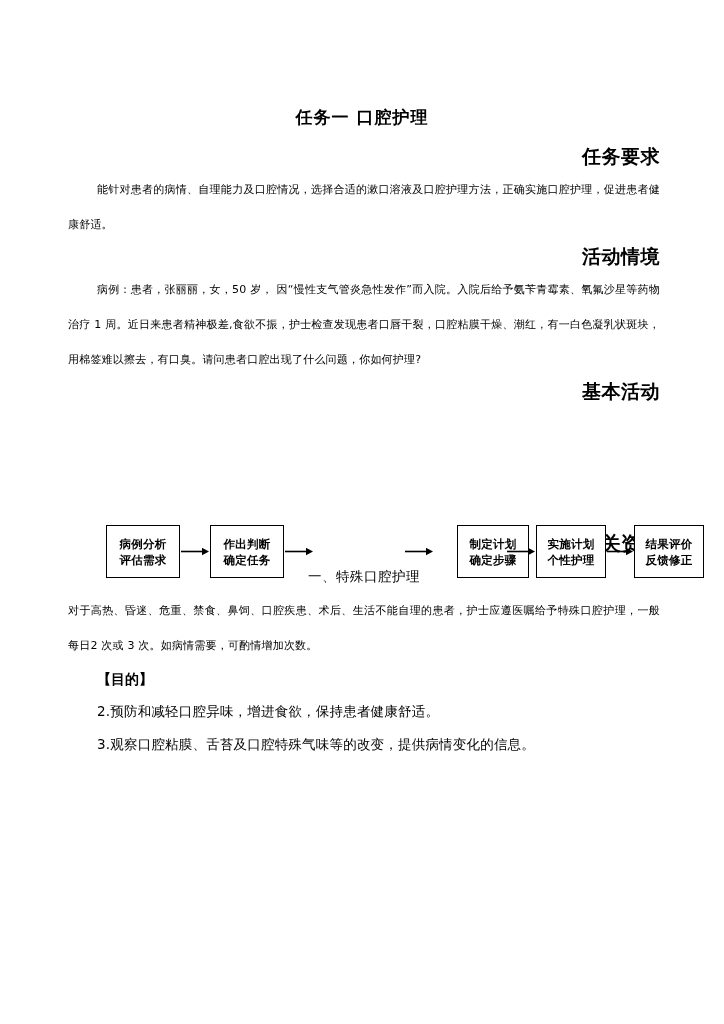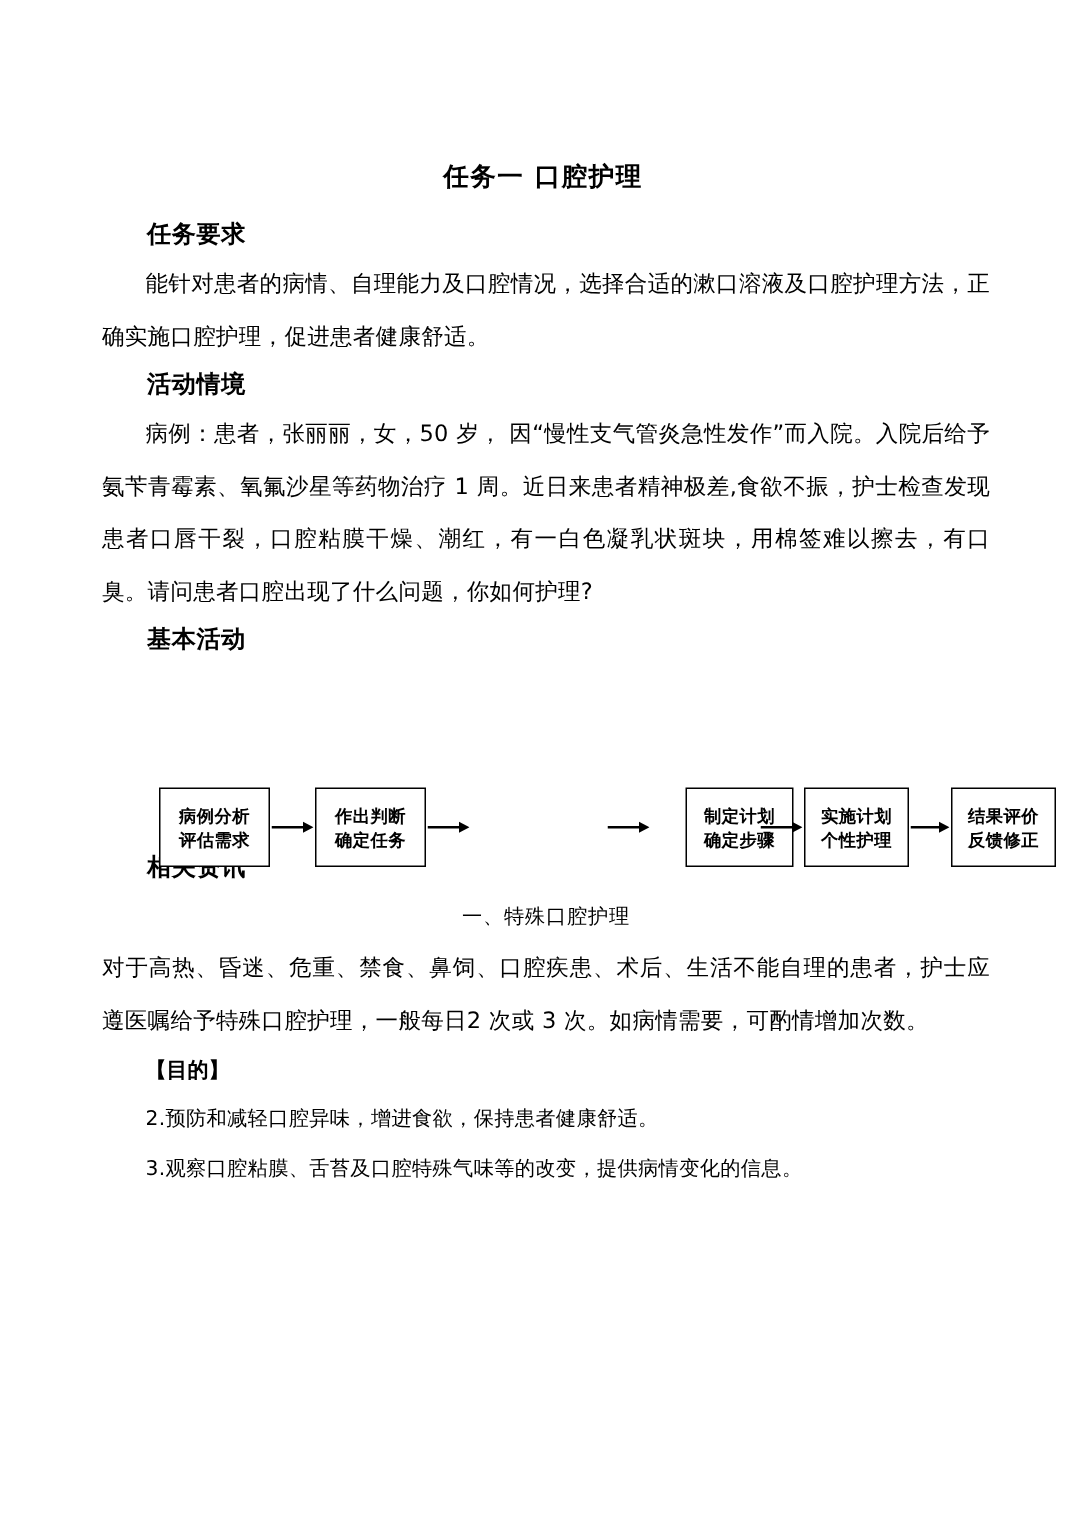--- a/index.html
+++ b/index.html
@@ -37,28 +37,29 @@
 
   
   .content {
     position: absolute;
     left: 68px;
     top: 146px;
     width: 592px;
   }
 
   .sec-head {
-    font-size: 16px;
+    font-size: 19px;
     font-weight: bold;
     margin: 0 0 6px 30px;
     letter-spacing: 0.5px;
     line-height: 20px;
+    text-align: right;
   }
   .para {
-    font-size: 15px;
+    font-size: 11px;
     line-height: 35px;
     margin: 0;
     text-align: justify;
     text-justify: inter-ideograph;
     letter-spacing: 0.2px;
   }
   .para.indent {
     text-indent: 29px;
   }
   .gap-sm { height: 4px; }

